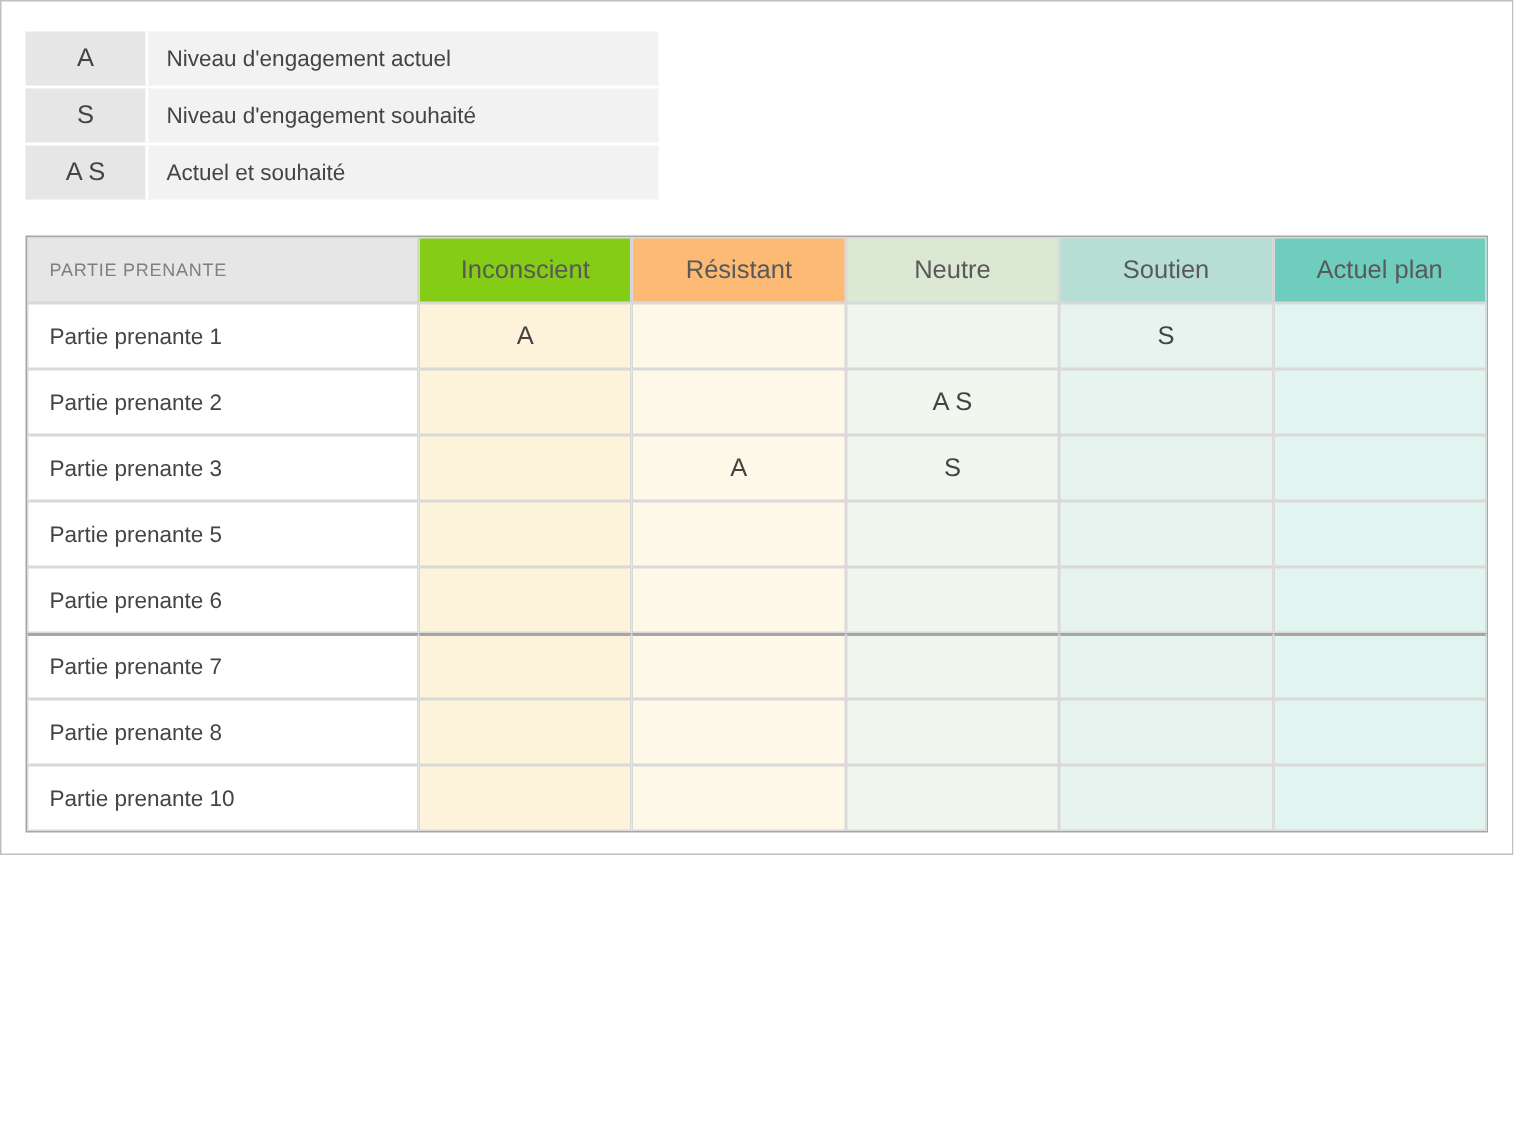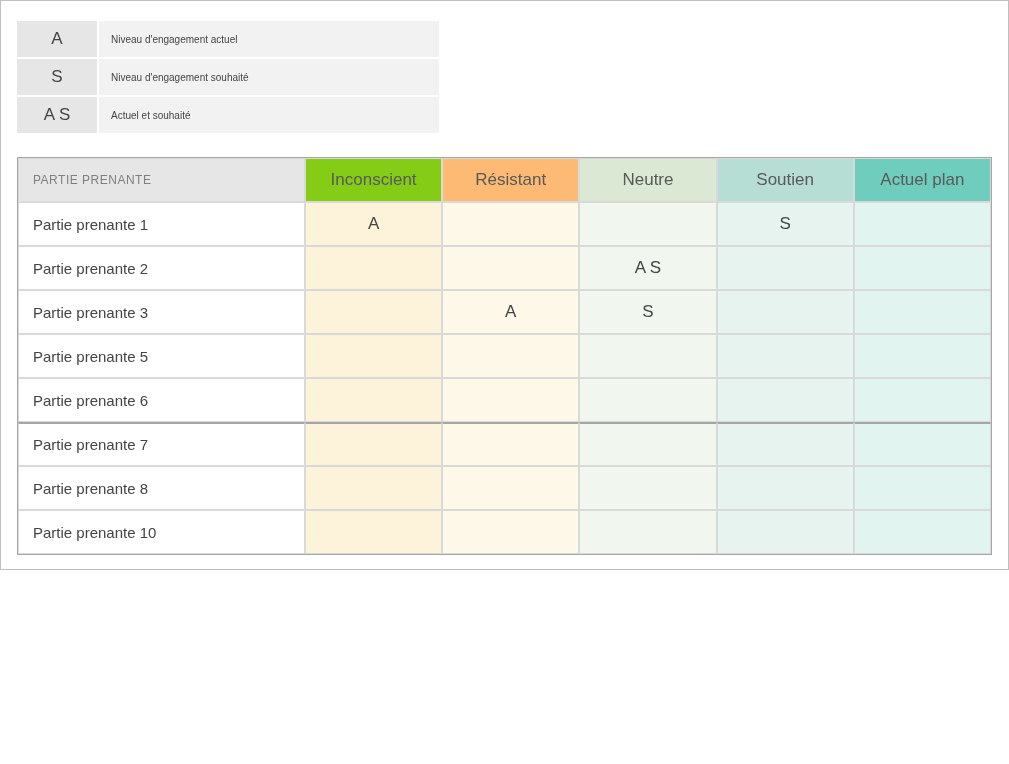--- a/index.html
+++ b/index.html
@@ -32,21 +32,21 @@
       font-size: 17px;
       display: flex;
       align-items: center;
       justify-content: center;
       height: 36px;
       border-right: 2px solid #fff;
     }
     .legend-val {
       background: #f2f2f2;
       color: #444;
-      font-size: 10px;
+      font-size: 15px;
       display: flex;
       align-items: center;
       padding-left: 12px;
       height: 36px;
     }
     .matrix {
       border: 1px solid #a6a6a6;
       border-collapse: separate;
       border-spacing: 0;
       width: 100%;
@@ -65,21 +65,21 @@
       color: #595959;
       text-align: center;
     }
     .matrix thead th.row-head {
       background: #e6e6e6;
       text-align: left;
       padding-left: 14px;
       font-size: 12px;
       letter-spacing: 0.5px;
       color: #7f7f7f;
-      width: 287px;
+      width: 261px;
     }
     .matrix tbody td.row-label {
       background: #fff;
       padding-left: 14px;
       text-align: left;
       width: 260px;
     }
     .matrix td.cell {
       text-align: center;
       font-size: 17px;

